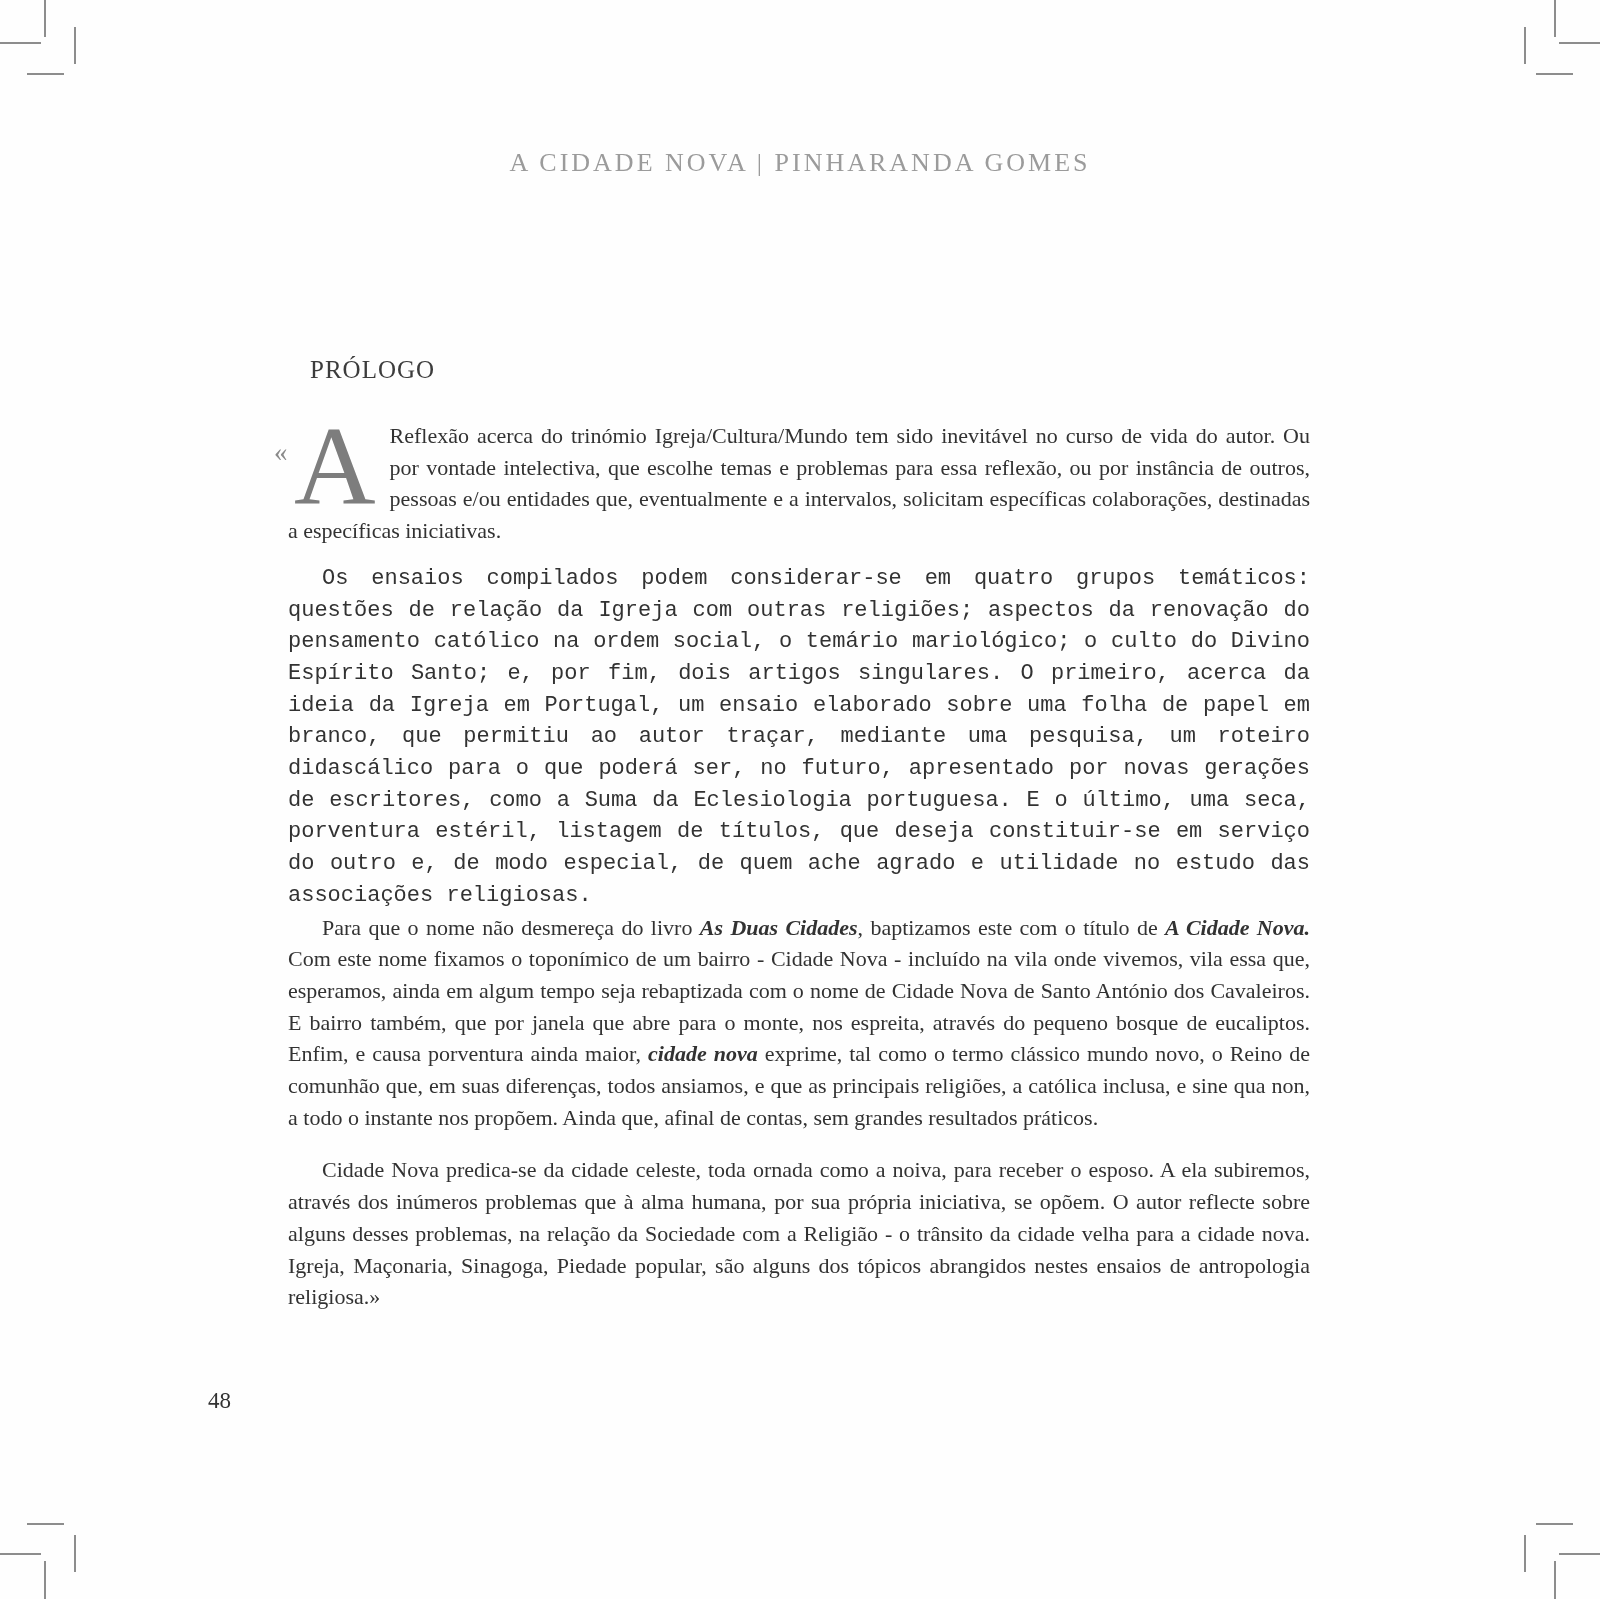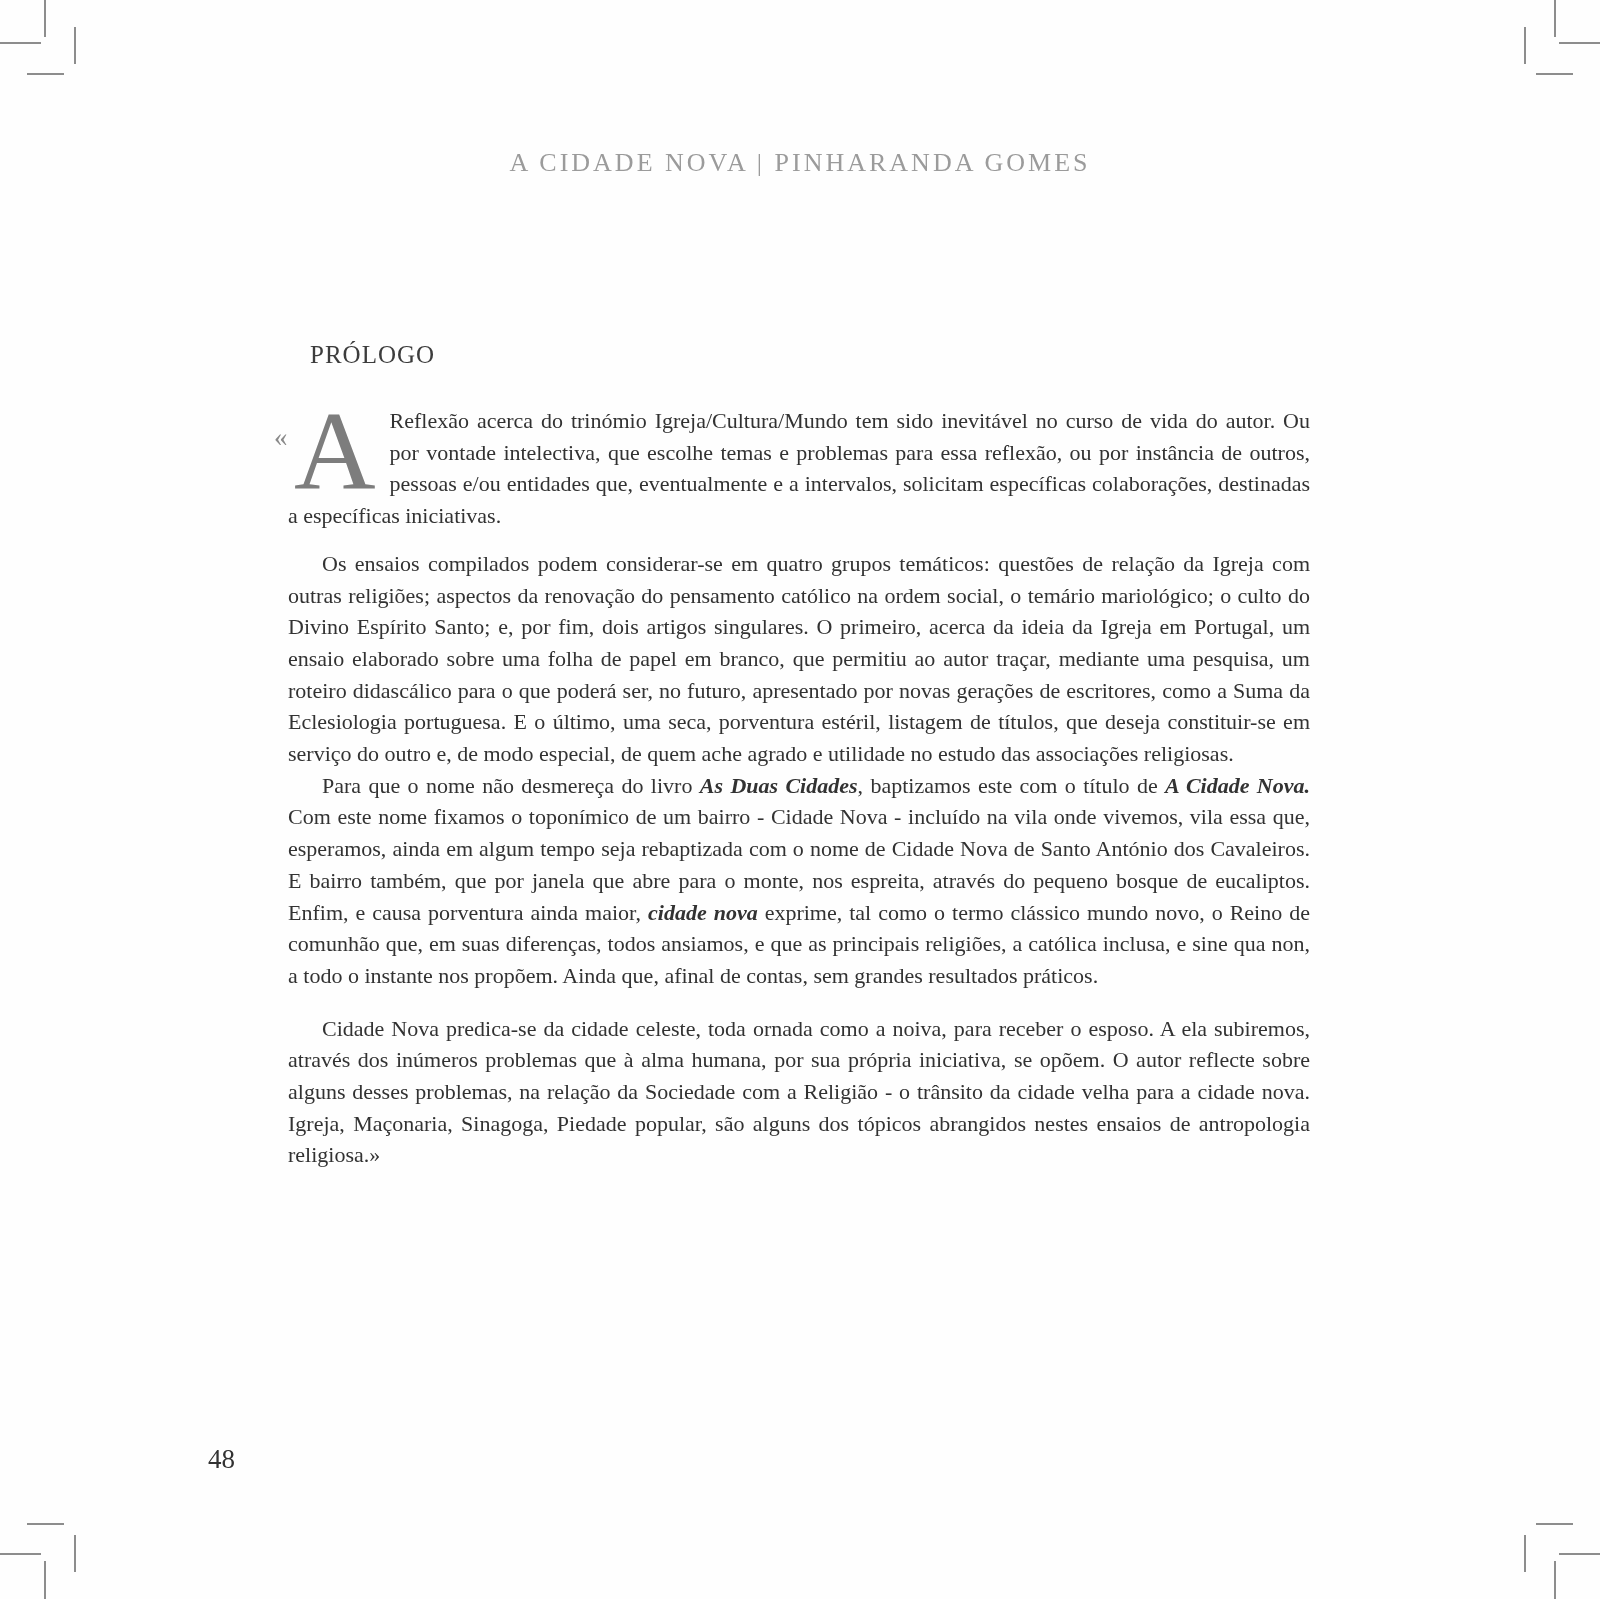--- a/index.html
+++ b/index.html
@@ -52,40 +52,40 @@
     top:148px;left:0;width:1600px;
     text-align:center;
     color:var(--running-header);
     font-size:26px;
     letter-spacing:3px;
   }
 
   
   .column{
     position:absolute;
-    left:288px;top:340px;
+    left:288px;top:355px;
     width:1022px;
     color:var(--body-text);
     font-size:22px;
     line-height:31.7px;
   }
   .section-title{
     font-size:25px;
     font-weight:normal;
     color:var(--section-title);
     letter-spacing:1px;
     margin:0 0 35px 22px;
     line-height:30px;
   }
   .column p{
     margin:0;
     text-align:justify;
   }
   .column p.indent{text-indent:34px;}
-  .p-after-gap{margin-top:16px !important;}
+  .p-after-gap{margin-top:16px !important;font-family:Liberation Mono, monospace;}
   .p-final-gap{margin-top:21px !important;}
   .p-dropcap{position:relative;}
   .dropcap{
     float:left;
     font-size:113px;
     line-height:88px;
     height:94px;
     padding:2px 14px 0 6px;
     color:var(--dropcap);
   }
@@ -93,22 +93,22 @@
     position:absolute;
     left:-14px;top:17px;
     font-size:27px;
     color:var(--quote-mark);
   }
   .seg-bi{font-style:italic;font-weight:bold;}
   .seg-i{}
 
   .page-number{
     position:absolute;
-    left:208px;top:1444px;
-    font-size:27px;
+    left:208px;top:1388px;
+    font-size:23px;
     color:var(--body-text);
   }
 </style>
 </head>
 <body>
 
 <div class="page">
 
   <div class="mark v tl-v-outer"></div>
   <div class="mark h tl-h-outer"></div>

